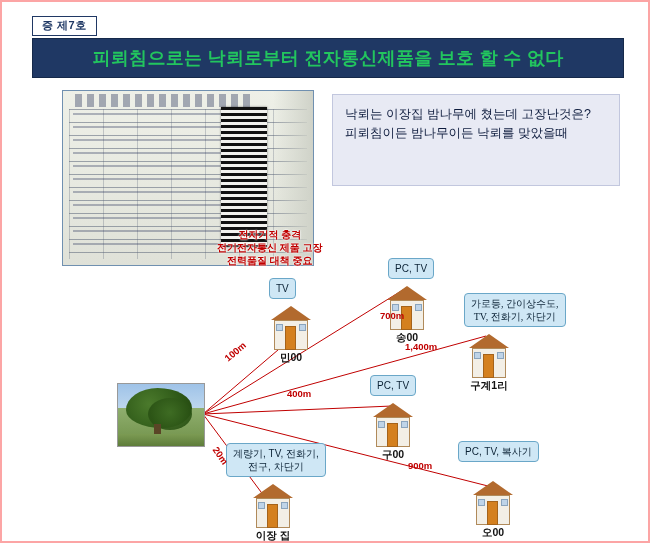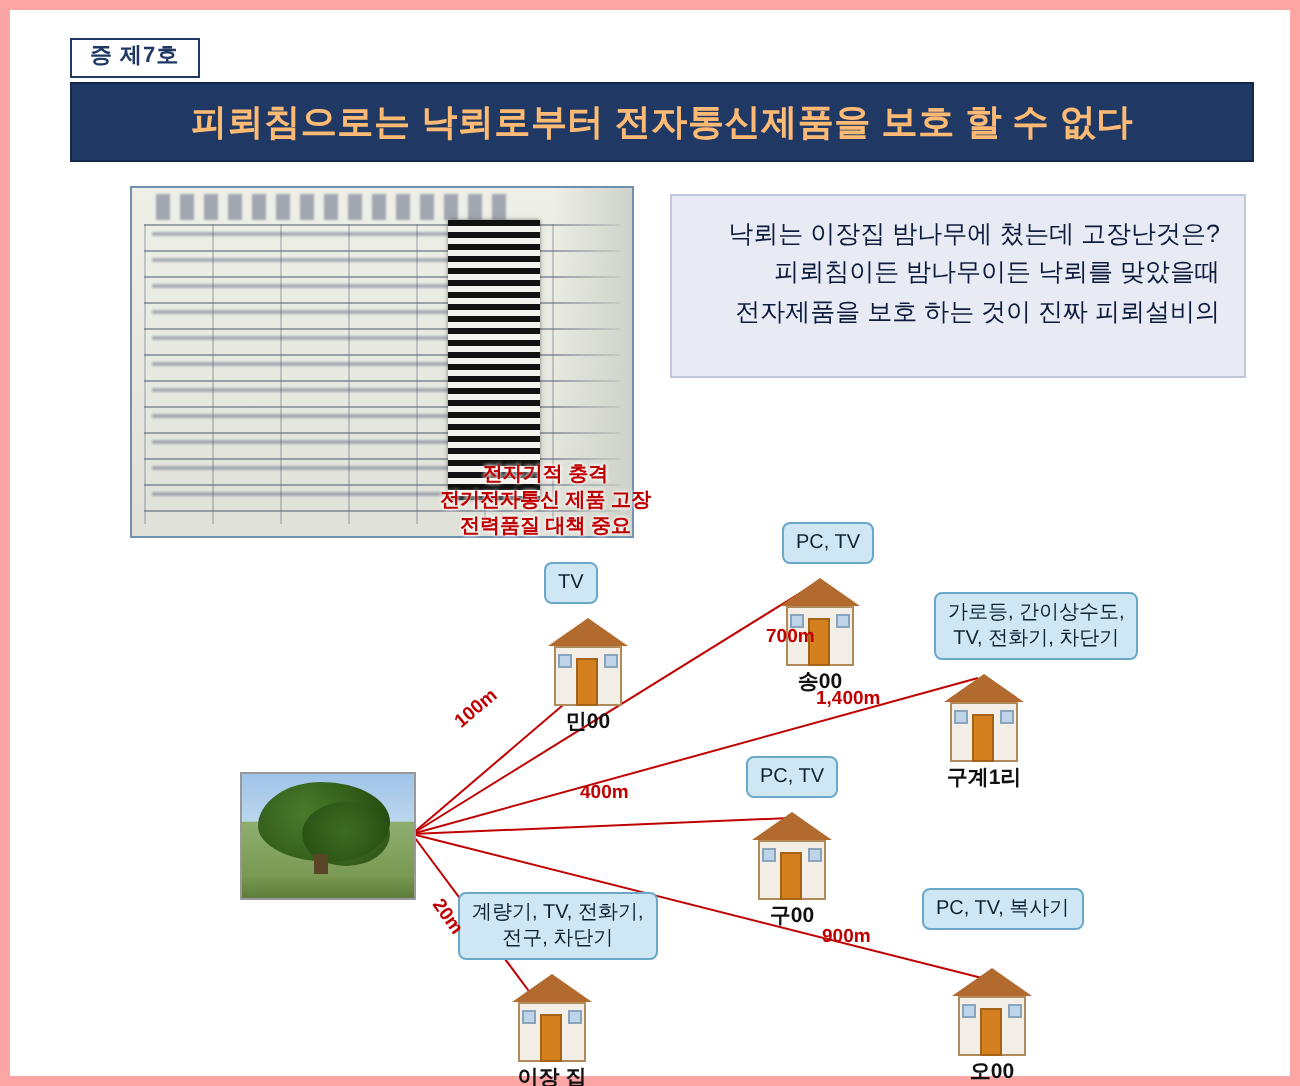--- a/index.html
+++ b/index.html
@@ -12,21 +12,21 @@
     height: 543px;
     font-family: "Liberation Sans", sans-serif;
     overflow: hidden;
   }
   #slide {
     position: relative;
     width: 650px;
     height: 543px;
     background: #ffffff;
     box-sizing: border-box;
-    border: 5px solid #fca5a5;
+    border: 2px solid #fca5a5;
   }
   
   .badge {
     position: absolute;
     left: 30px;
     top: 14px;
     border: 1px solid #203864;
     background: #ffffff;
     color: #1f3864;
     font-size: 11px;
@@ -42,21 +42,21 @@
     top: 36px;
     width: 590px;
     height: 38px;
     background: #1f3864;
     border: 1px solid #15294a;
     display: flex;
     align-items: center;
     justify-content: center;
   }
   .title-bar .txt {
-    color: #fdba74;
+    color: #22c55e;
     font-size: 18px;
     font-weight: bold;
     letter-spacing: 0.3px;
     white-space: nowrap;
   }
   
   .ledger {
     position: absolute;
     left: 60px;
     top: 88px;
@@ -129,21 +129,20 @@
     background: #e8eaf4;
     border: 1px solid #c2c7de;
     box-sizing: border-box;
     padding: 10px 12px;
   }
   .note-box p {
     margin: 0;
     font-size: 12.5px;
     color: #0d1b3d;
     line-height: 1.55;
-    text-align: right;
   }
   
   .diagram {
     position: absolute;
     left: 0;
     top: 226px;
     width: 566px;
     height: 318px;
   }
   .tree {
@@ -275,21 +274,20 @@
   </div>
   <div class="ledger-note">
     <div>전자기적 충격</div>
     <div>전기전자통신 제품 고장</div>
     <div>전력품질 대책 중요</div>
   </div>
 
   <div class="note-box">
     <p>낙뢰는 이장집 밤나무에 쳤는데 고장난것은?</p>
     <p>피뢰침이든 밤나무이든 낙뢰를 맞았을때</p>
-    <p>전자제품을 보호 하는 것이 진짜 피뢰설비의</p>
   </div>
 
   <div class="diagram">
 
     <svg class="rays" width="650" height="318">
       <g stroke="#c00000" stroke-width="1" fill="none">
         <line x1="201" y1="186" x2="404" y2="60"></line>
         <line x1="201" y1="186" x2="290" y2="110"></line>
         <line x1="201" y1="186" x2="484" y2="108"></line>
         <line x1="201" y1="186" x2="390" y2="178"></line>
@@ -320,21 +318,21 @@
     <div class="house" style="left:269px; top:78px;">
       <div class="roof"></div>
       <div class="body"></div>
       <div class="win l"></div>
       <div class="win r"></div>
       <div class="door"></div>
     </div>
     <div class="hlabel" style="left:265px; top:123px; width:48px;">민00</div>
     <div class="dist" style="left:221px; top:118px; transform:rotate(-40deg);">100m</div>
 
-    <div class="callout" style="left:462px; top:65px; text-align:center;">
+    <div class="callout" style="left:462px; top:65px; text-align:center;font-family:Liberation Serif, serif;">
       <span>가로등, 간이상수도,</span><br>
       <span>TV, 전화기, 차단기</span>
     </div>
     <div class="house" style="left:467px; top:106px;">
       <div class="roof"></div>
       <div class="body"></div>
       <div class="win l"></div>
       <div class="win r"></div>
       <div class="door"></div>
     </div>

